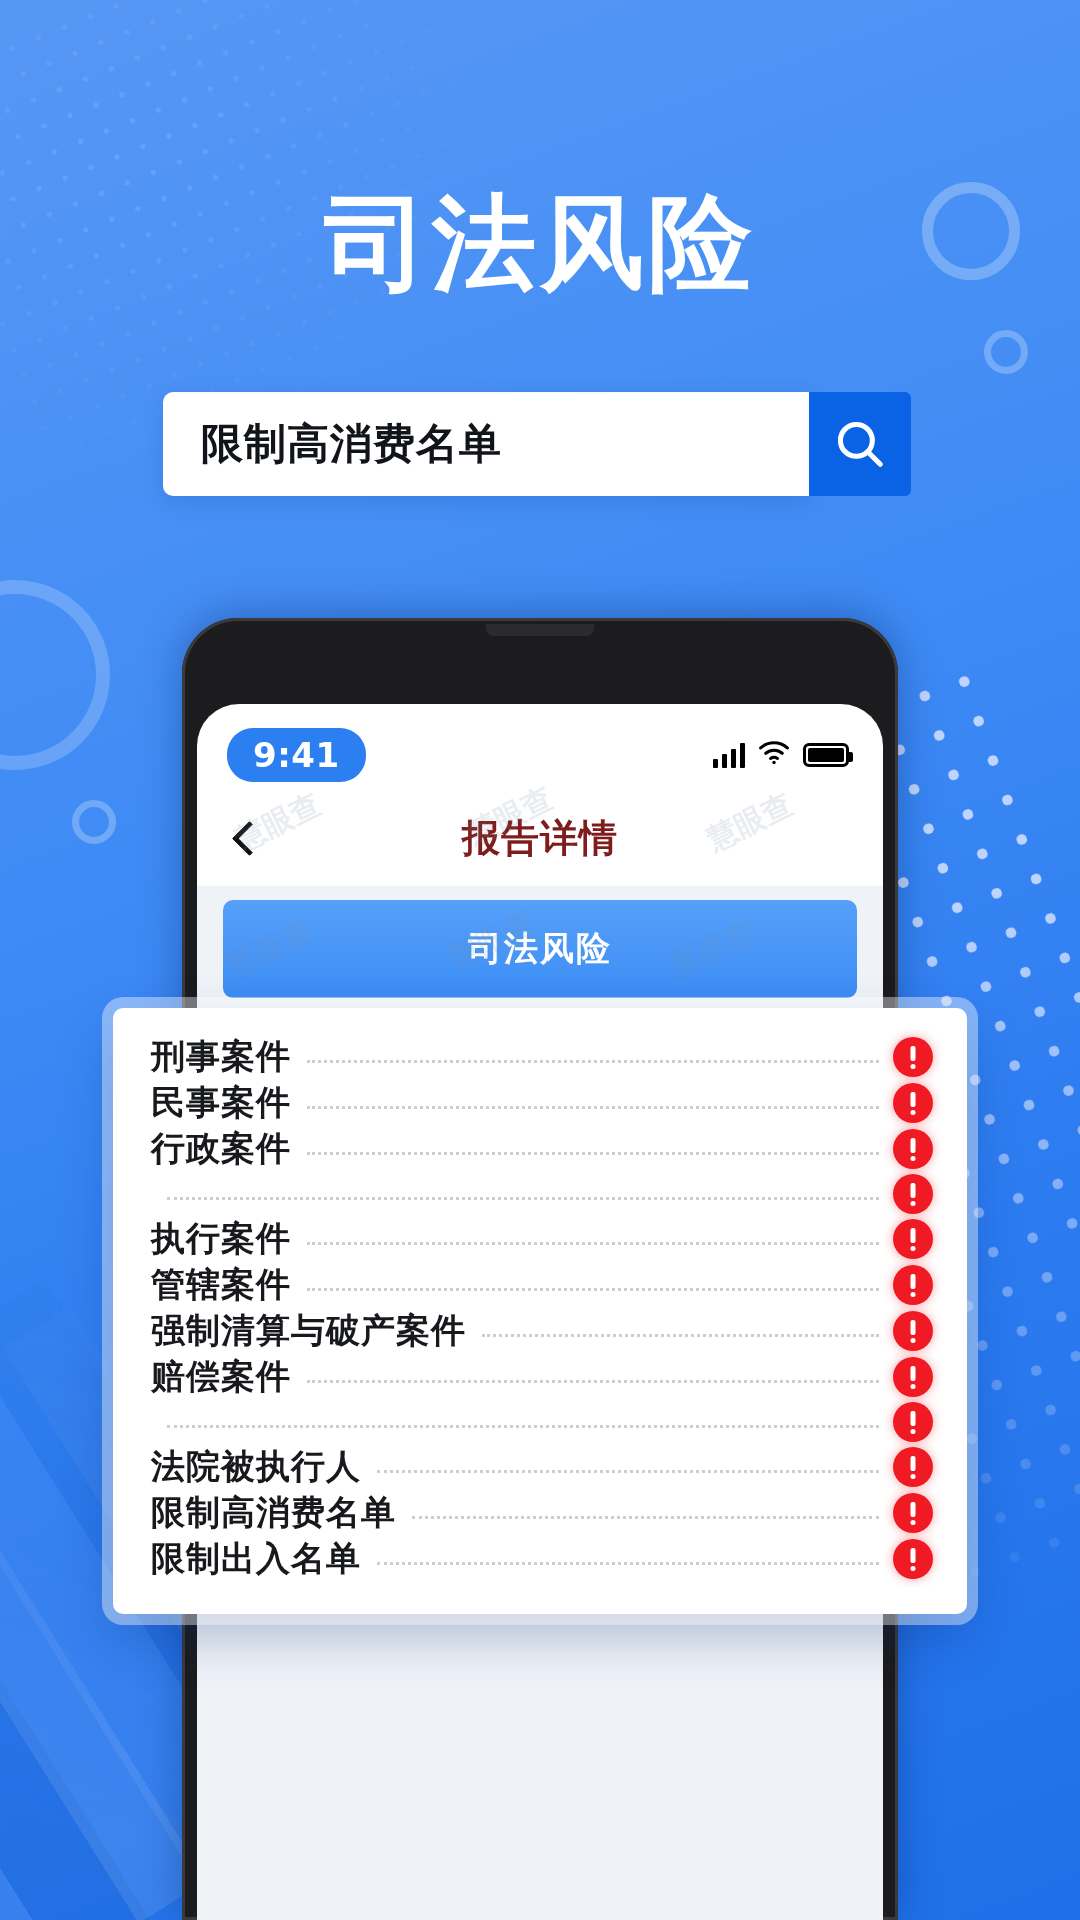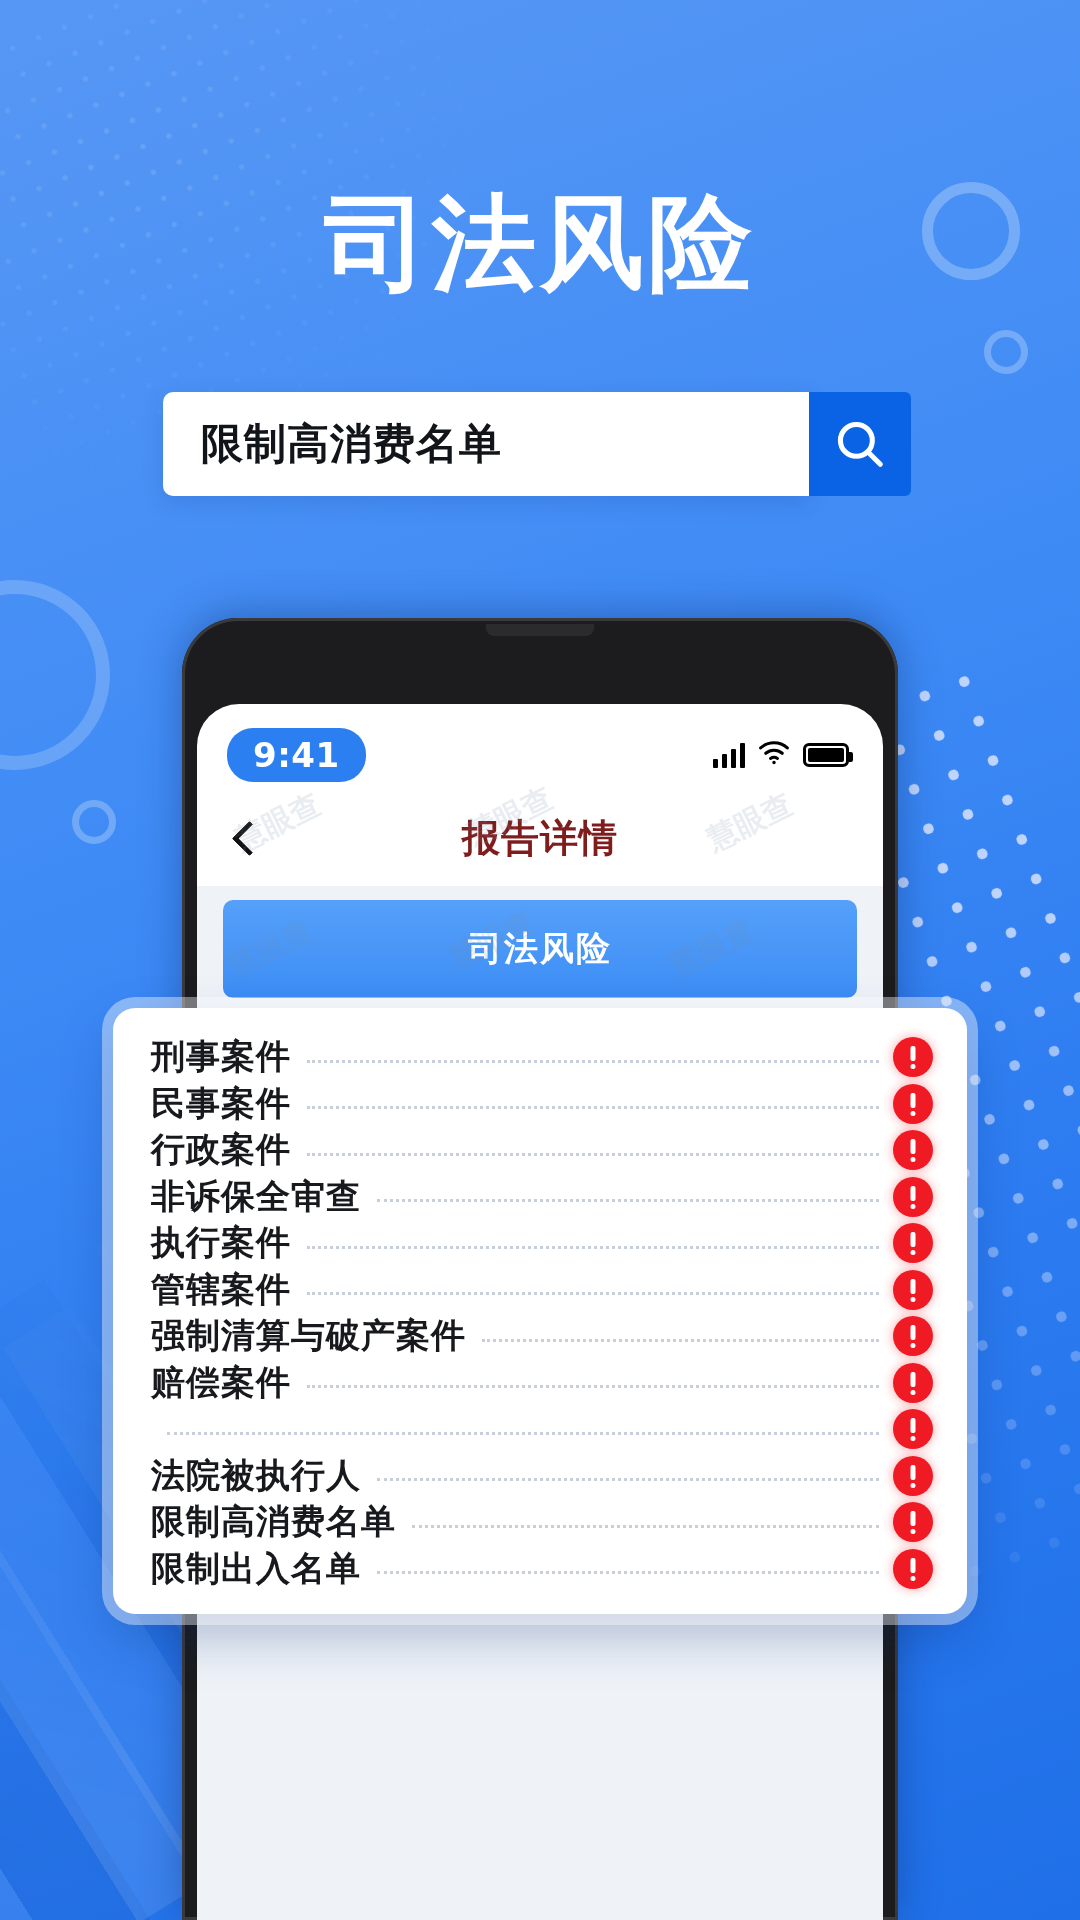--- a/index.html
+++ b/index.html
@@ -200,23 +200,23 @@
     position:absolute; color: rgba(120,140,170,0.16);
     font-size: 30px; font-weight:700; transform: rotate(-26deg);
     pointer-events:none; white-space:nowrap;
   }
 
   
   .float-card {
     position: absolute; left: 113px; top: 1008px;
     width: 854px; height: 606px;
     background: #ffffff;
-    border-radius: 22px;
+    border-radius: 10px;
     box-shadow: 0 0 0 11px rgba(255,255,255,0.40), 0 22px 52px rgba(6,40,110,0.28);
-    padding: 26px 34px 22px 38px;
+    padding: 26px 34px 32px 38px;
     display: flex; flex-direction: column; justify-content: space-between;
   }
   .frow {
     display: flex; align-items: center; height: 48px;
   }
   .frow .flabel {
     font-size: 34px; font-weight: 700; color: #17191d;
     letter-spacing: 1px; white-space: nowrap;
   }
   .frow .leader {
@@ -339,21 +339,20 @@
         <div class="flabel">民事案件</div>
         <div class="leader"></div>
         <div class="badge" style="background: rgb(240, 26, 36);"></div>
       </div>
       <div class="frow">
         <div class="flabel">行政案件</div>
         <div class="leader"></div>
         <div class="badge" style="background: rgb(240, 26, 36);"></div>
       </div>
       <div class="frow">
-        <div class="flabel">非诉保全审查</div>
         <div class="leader"></div>
         <div class="badge" style="background: rgb(240, 26, 36);"></div>
       </div>
       <div class="frow">
         <div class="flabel">执行案件</div>
         <div class="leader"></div>
         <div class="badge" style="background: rgb(240, 26, 36);"></div>
       </div>
       <div class="frow">
         <div class="flabel">管辖案件</div>

